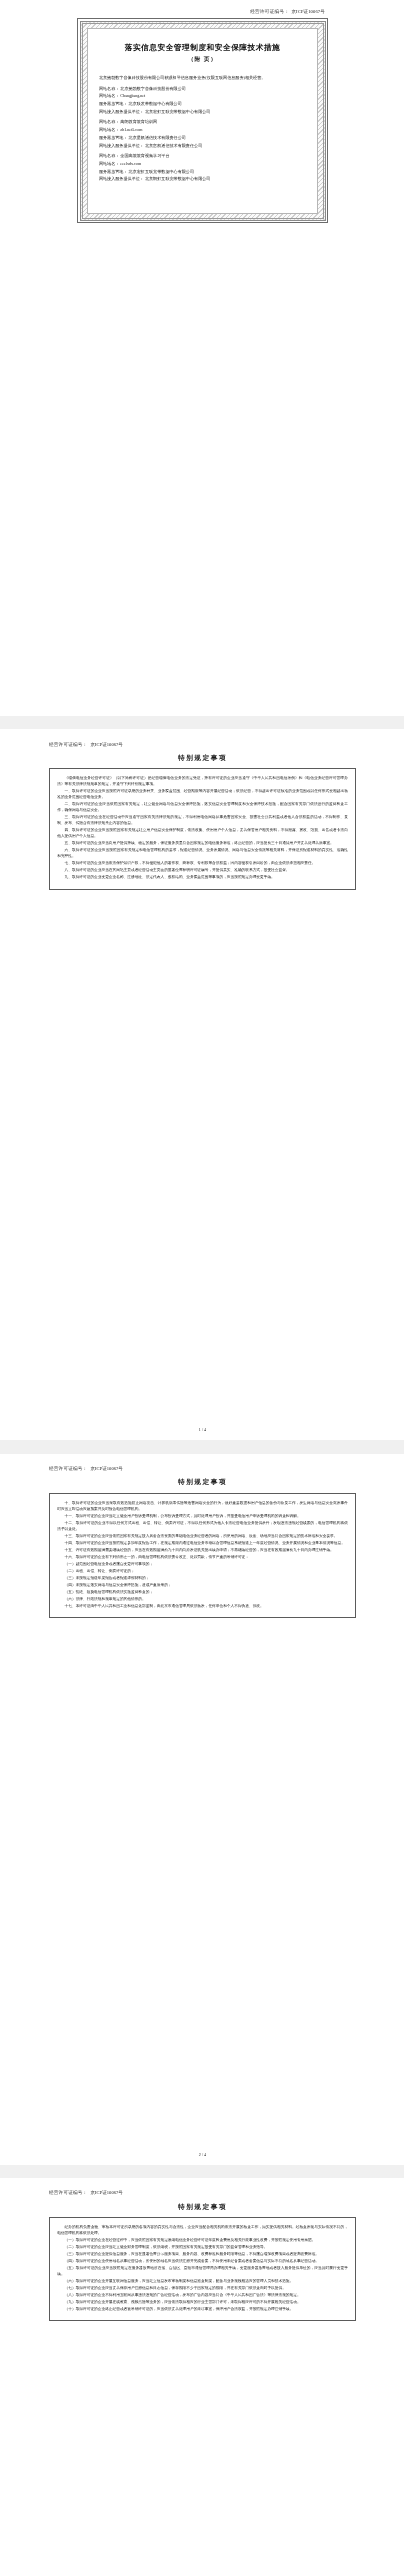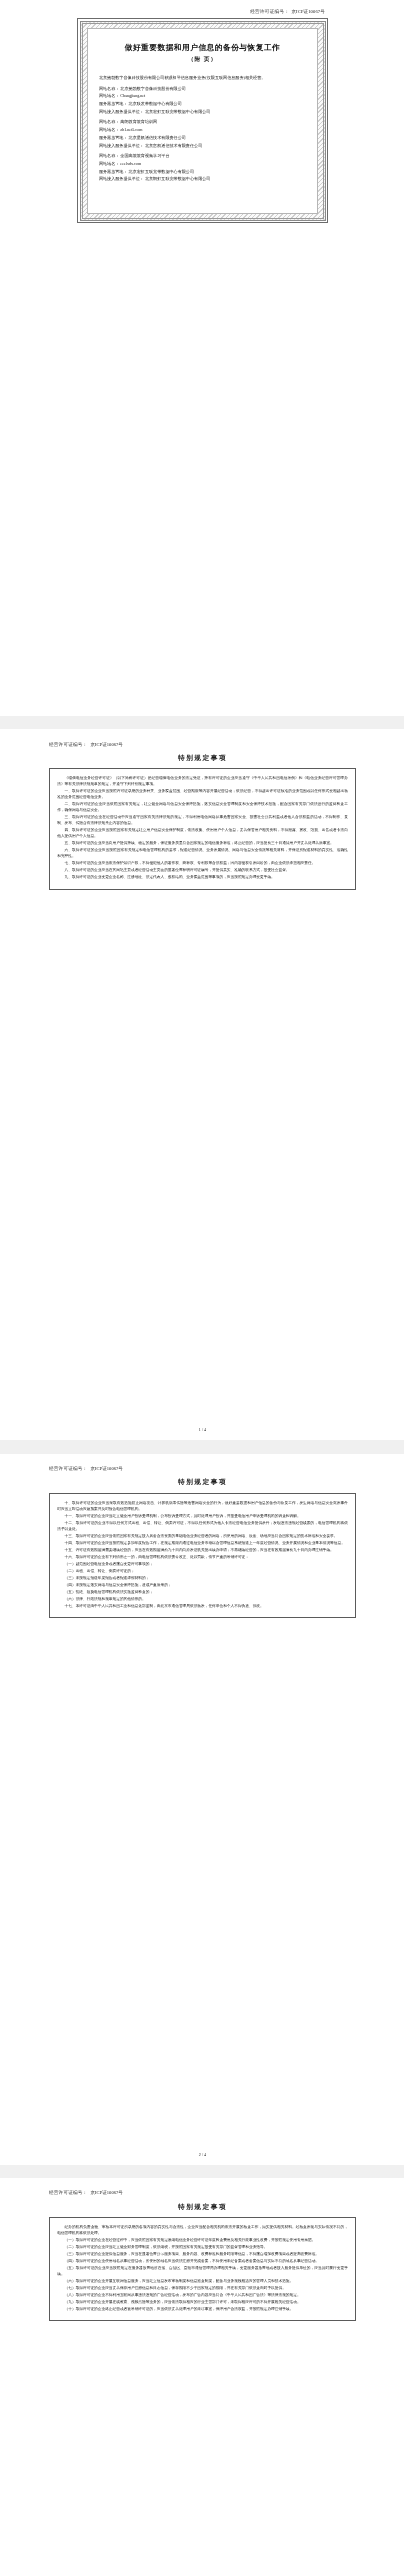--- a/index.html
+++ b/index.html
@@ -147,21 +147,21 @@
 <div class="page p1">
   <div class="cert-no-line">
     <span class="cert-no-label">经营许可证编号：</span>
     <span class="cert-no-value">京ICP证10067号</span>
   </div>
 
   <div class="cert-frame-outer">
     <div class="cert-frame-band">
       <div class="cert-frame-band2">
         <div class="cert-inner">
-          <div class="cert-title">做好重要数据和用户信息的备份与恢复工作</div>
+          <div class="cert-title">落实信息安全管理制度和安全保障技术措施</div>
           <div class="cert-subtitle">（附    页）</div>
           <div class="cert-body">
             <div class="cert-row">
                 <span class="k">北京鲍勃数字音像科技股份有限公司获跟祖登信息服务业务(仅限互联网信息服务)相关经营。</span>
                 <span class="v"></span>
               </div>
             <div class="cert-spacer"></div>
             <div class="cert-row">
                 <span class="k">网站名称：</span>
                 <span class="v">北京鲍勃数字音像科技股份有限公司</span>

